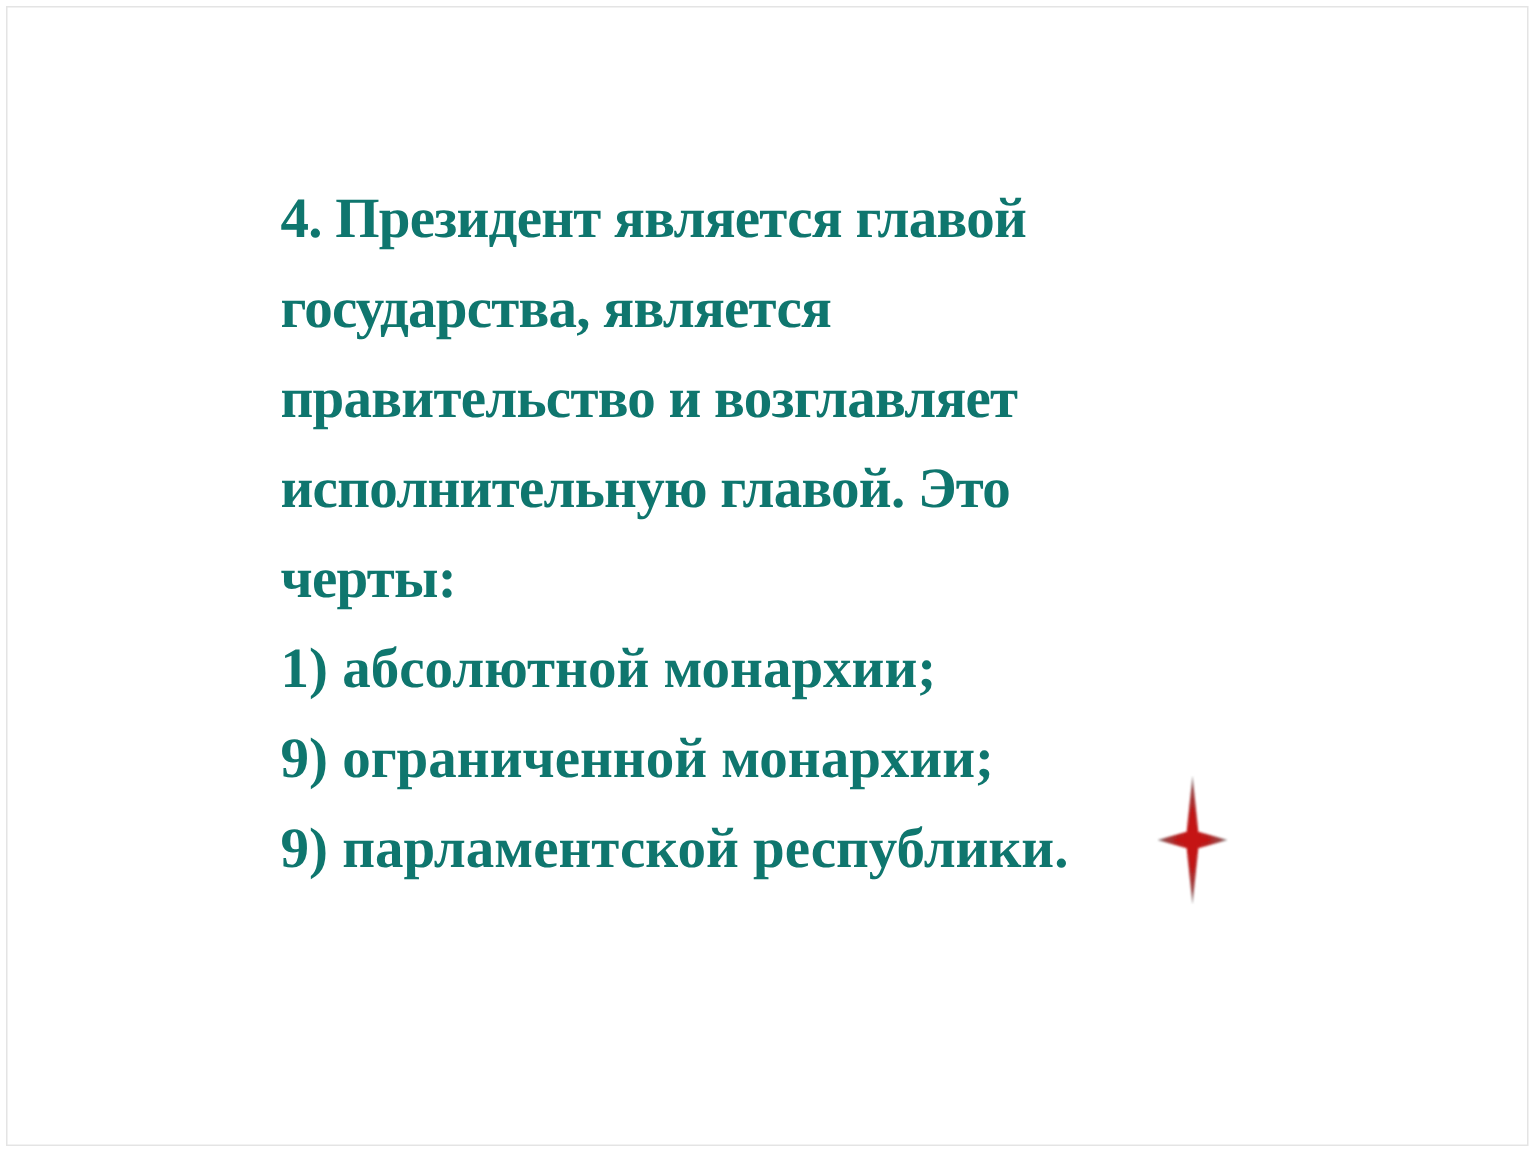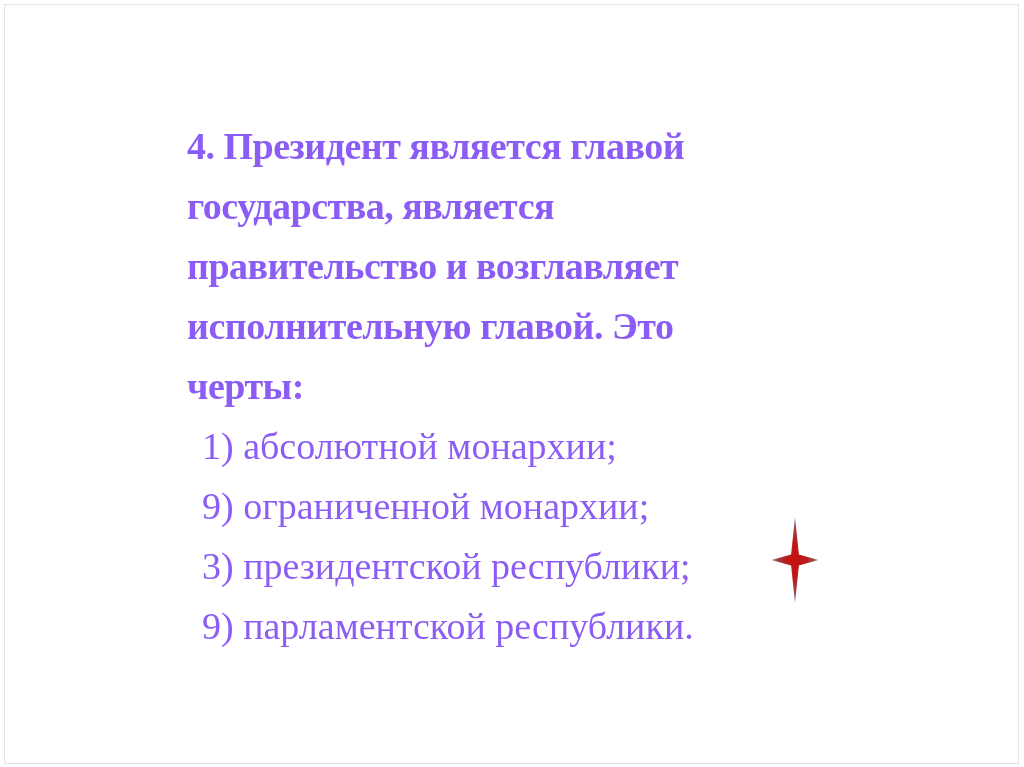--- a/index.html
+++ b/index.html
@@ -22,33 +22,32 @@
     right: 5px;
     bottom: 3px;
     border: 1px solid #e4e4e4;
     pointer-events: none;
   }
   .text-block {
     position: absolute;
     left: 187px;
     top: 116px;
     width: 640px;
-    color: #8b5cf6;
+    color: #0f766e;
     font-size: 38px;
     line-height: 60px;
   }
   .question-line {
     font-weight: 700;
     letter-spacing: -0.5px;
     white-space: nowrap;
   }
   .option-line {
-    font-weight: 400;
+    font-weight: 700;
     white-space: nowrap;
-    margin-left: 15px;
   }
   .star-decoration {
     position: absolute;
     left: 771px;
     top: 517px;
     width: 48px;
     height: 86px;
   }
 </style>
 </head>
@@ -60,21 +59,20 @@
 
   <div class="text-block">
     <div class="question-line">4. Президент является главой</div>
     <div class="question-line">государства, является</div>
     <div class="question-line">правительство и возглавляет</div>
     <div class="question-line">исполнительную главой. Это</div>
     <div class="question-line">черты:</div>
 
     <div class="option-line">1) абсолютной монархии;</div>
     <div class="option-line">9) ограниченной монархии;</div>
-    <div class="option-line">3) президентской республики;</div>
     <div class="option-line">9) парламентской республики.</div>
   </div>
 
   <svg class="star-decoration" viewBox="0 0 60 110" xmlns="http://www.w3.org/2000/svg" aria-hidden="true">
     <defs>
       <radialGradient id="starGrad" cx="50%" cy="50%" r="50%">
         <stop offset="0%" stop-color="#cc1212"></stop>
         <stop offset="45%" stop-color="#b52020"></stop>
         <stop offset="78%" stop-color="#9a4a4a"></stop>
         <stop offset="100%" stop-color="#8a8a8a"></stop>

